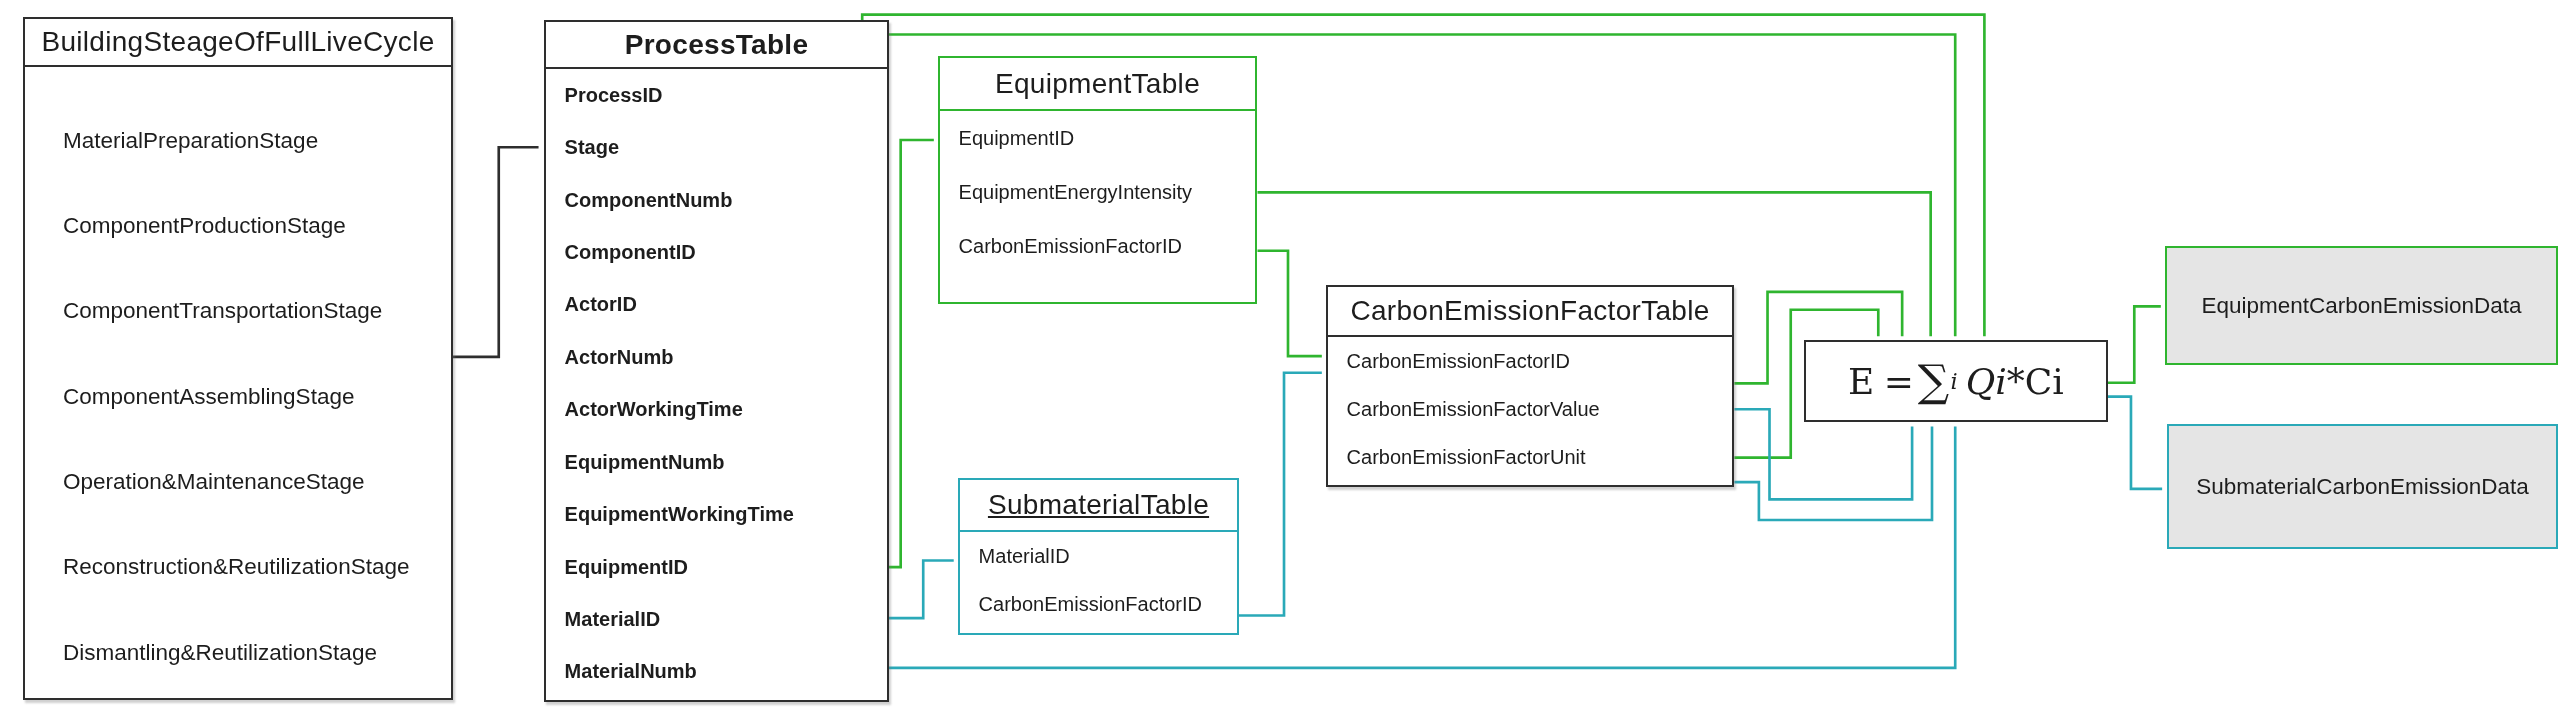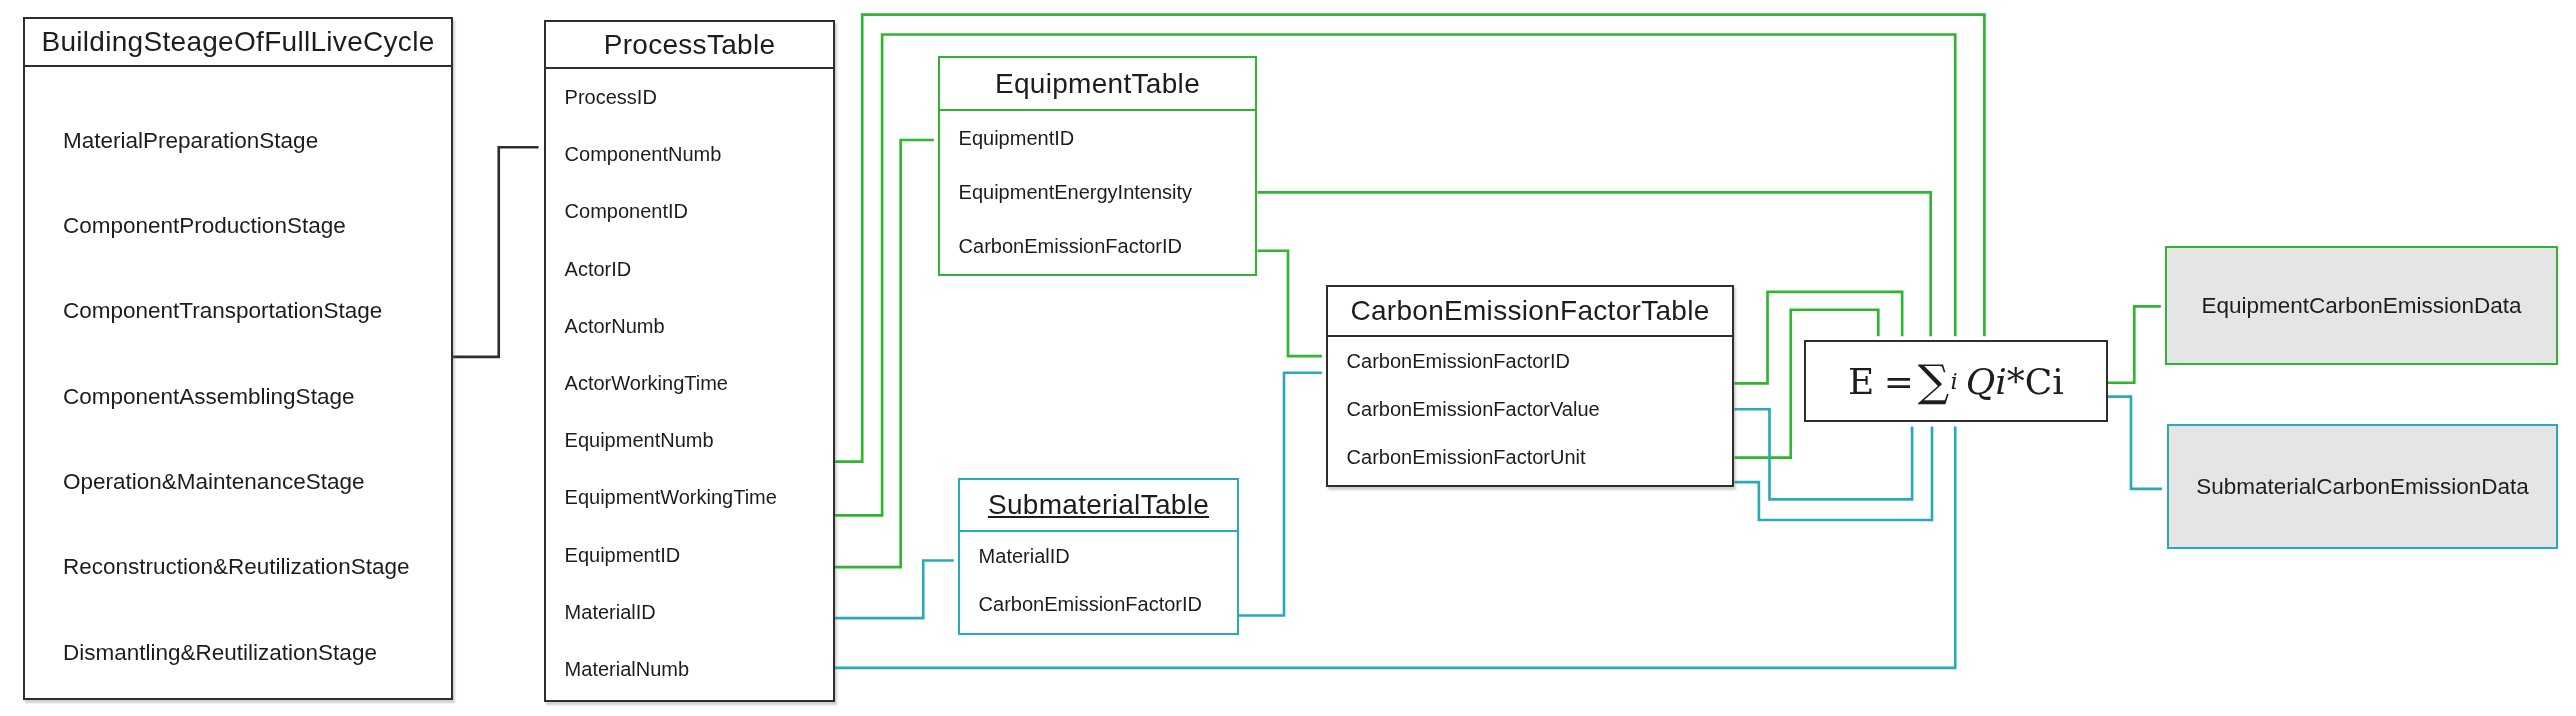--- a/index.html
+++ b/index.html
@@ -77,38 +77,39 @@
       <div class="stage-item">MaterialPreparationStage</div>
       <div class="stage-item">ComponentProductionStage</div>
       <div class="stage-item">ComponentTransportationStage</div>
       <div class="stage-item">ComponentAssemblingStage</div>
       <div class="stage-item">Operation&amp;MaintenanceStage</div>
       <div class="stage-item">Reconstruction&amp;ReutilizationStage</div>
       <div class="stage-item">Dismantling&amp;ReutilizationStage</div>
     </div>
   </div>
 
-  <div class="box entity" style="left:544px;top:20px;width:291px;height:682px;">
+  <div class="box entity" style="left:544px;top:20px;width:345px;height:682px;font-weight:bold;">
     <div class="title" style="height:47px;">ProcessTable</div>
     <div class="fields" style="height:629px;">
       <div class="field">ProcessID</div>
+      <div class="field">Stage</div>
       <div class="field">ComponentNumb</div>
       <div class="field">ComponentID</div>
       <div class="field">ActorID</div>
       <div class="field">ActorNumb</div>
       <div class="field">ActorWorkingTime</div>
       <div class="field">EquipmentNumb</div>
       <div class="field">EquipmentWorkingTime</div>
       <div class="field">EquipmentID</div>
       <div class="field">MaterialID</div>
       <div class="field">MaterialNumb</div>
     </div>
   </div>
 
-  <div class="box entity green" style="left:938px;top:56px;width:319px;height:220px;">
+  <div class="box entity green" style="left:938px;top:56px;width:319px;height:248px;">
     <div class="title" style="height:53px;">EquipmentTable</div>
     <div class="fields" style="height:163px;">
       <div class="field">EquipmentID</div>
       <div class="field">EquipmentEnergyIntensity</div>
       <div class="field">CarbonEmissionFactorID</div>
     </div>
   </div>
 
   <div class="box entity teal" style="left:958px;top:478px;width:281px;height:157px;">
     <div class="title" style="height:52px;">SubmaterialTable</div>

